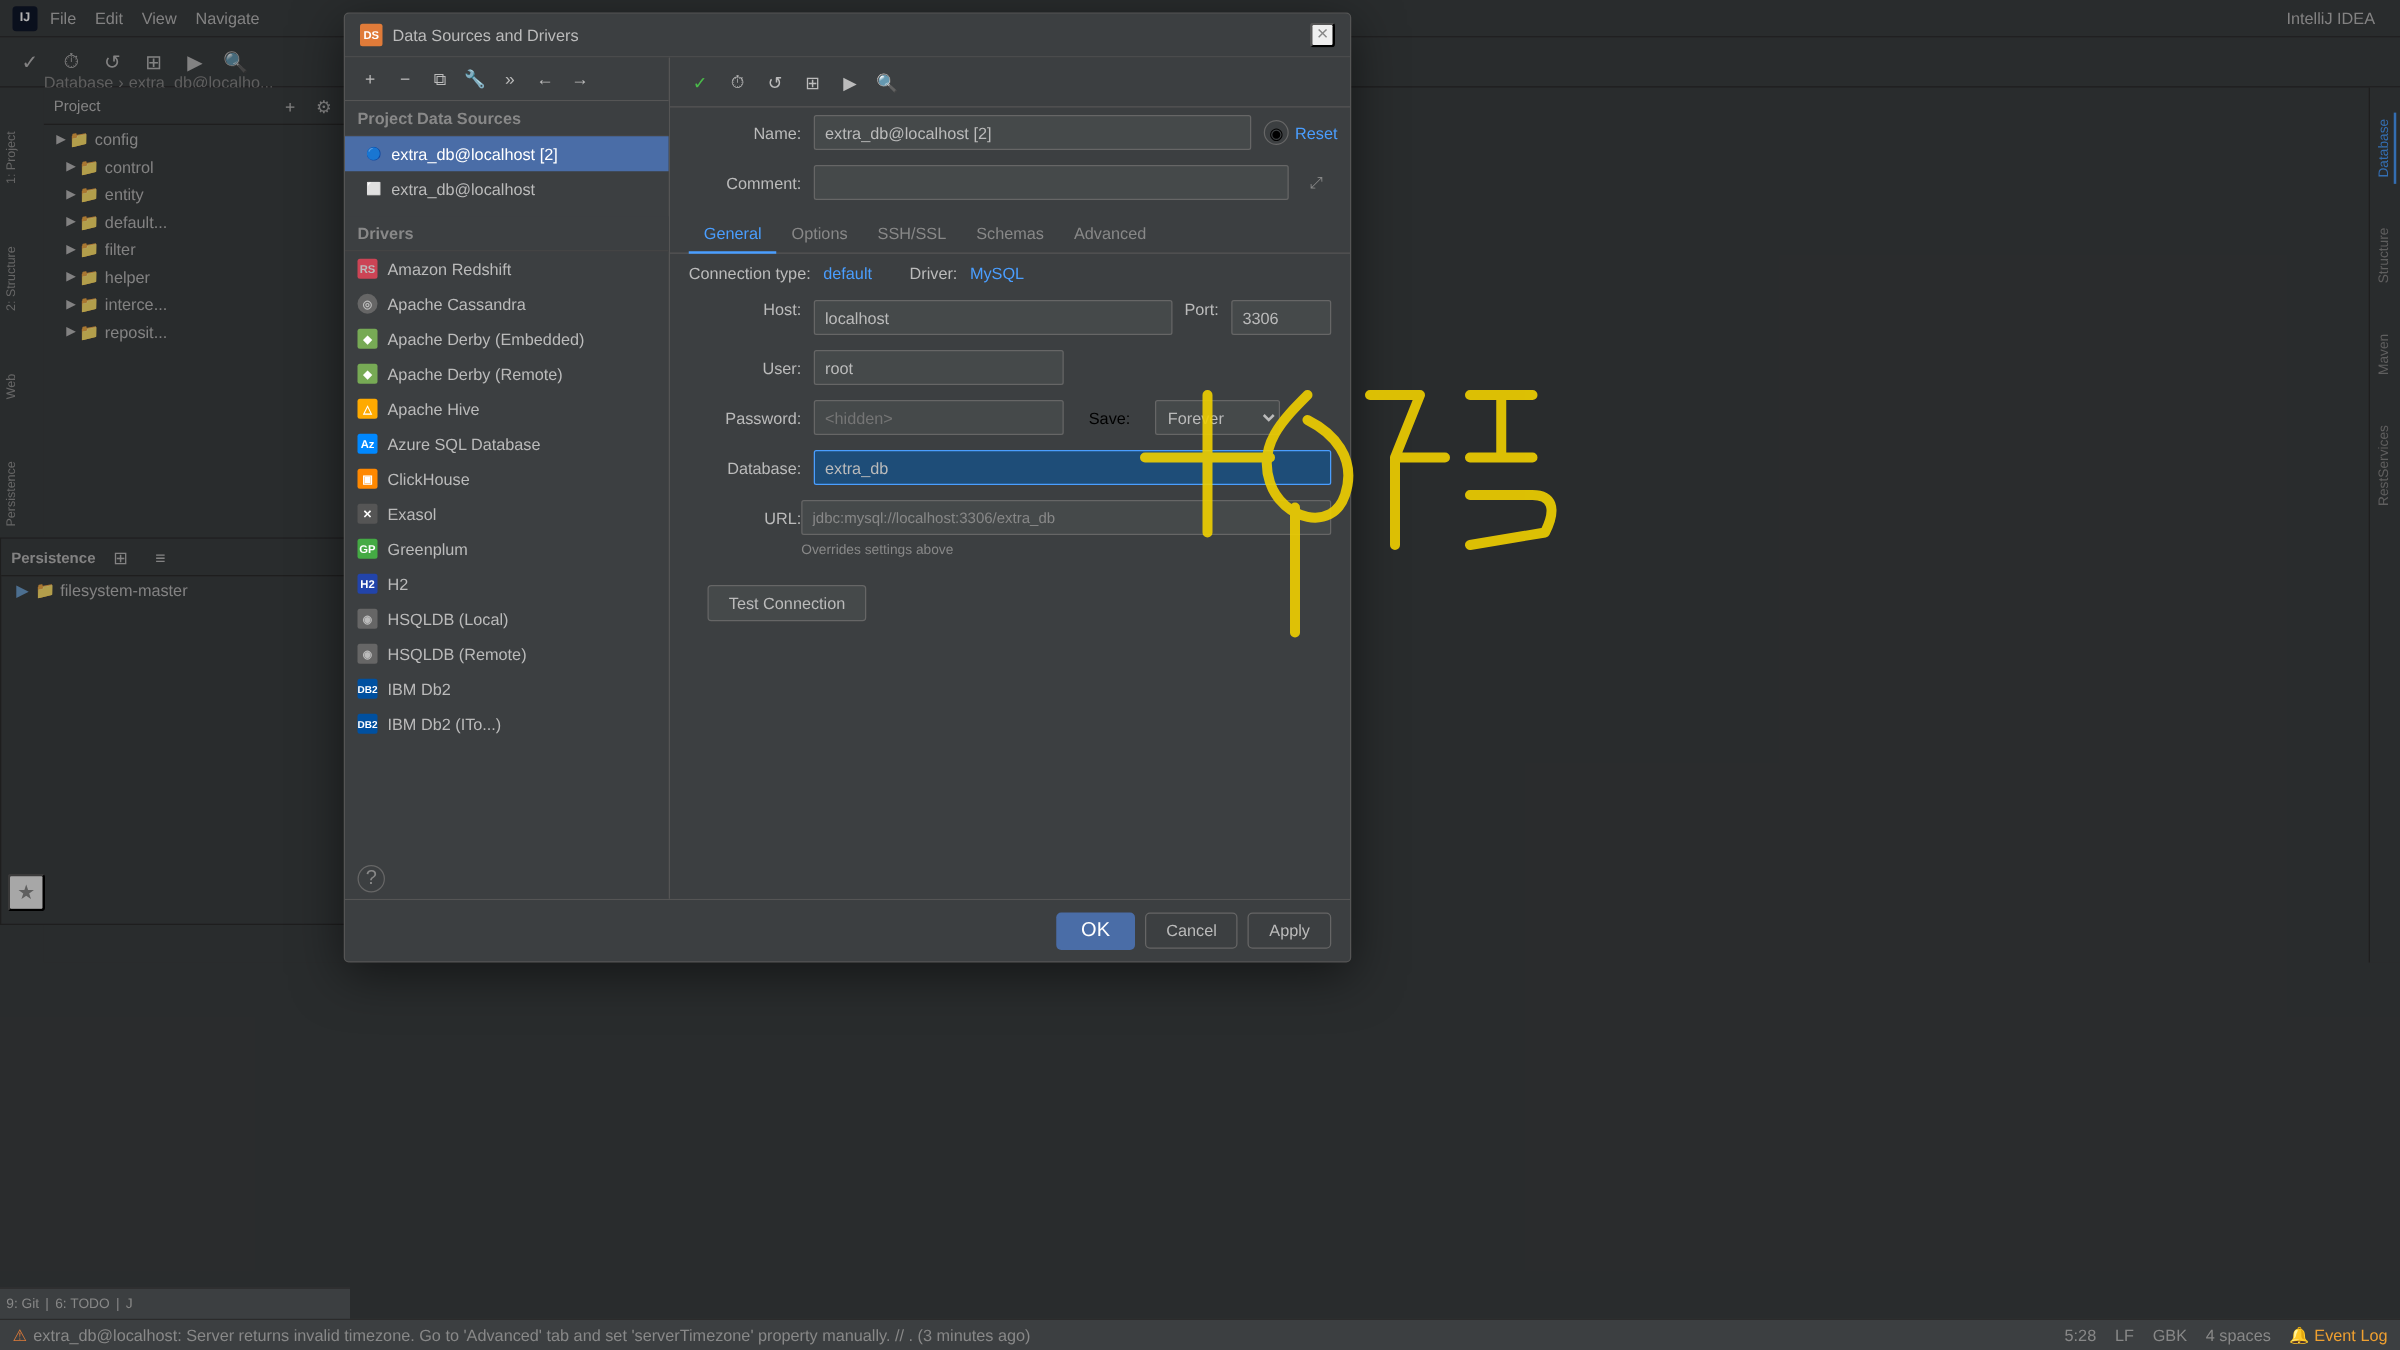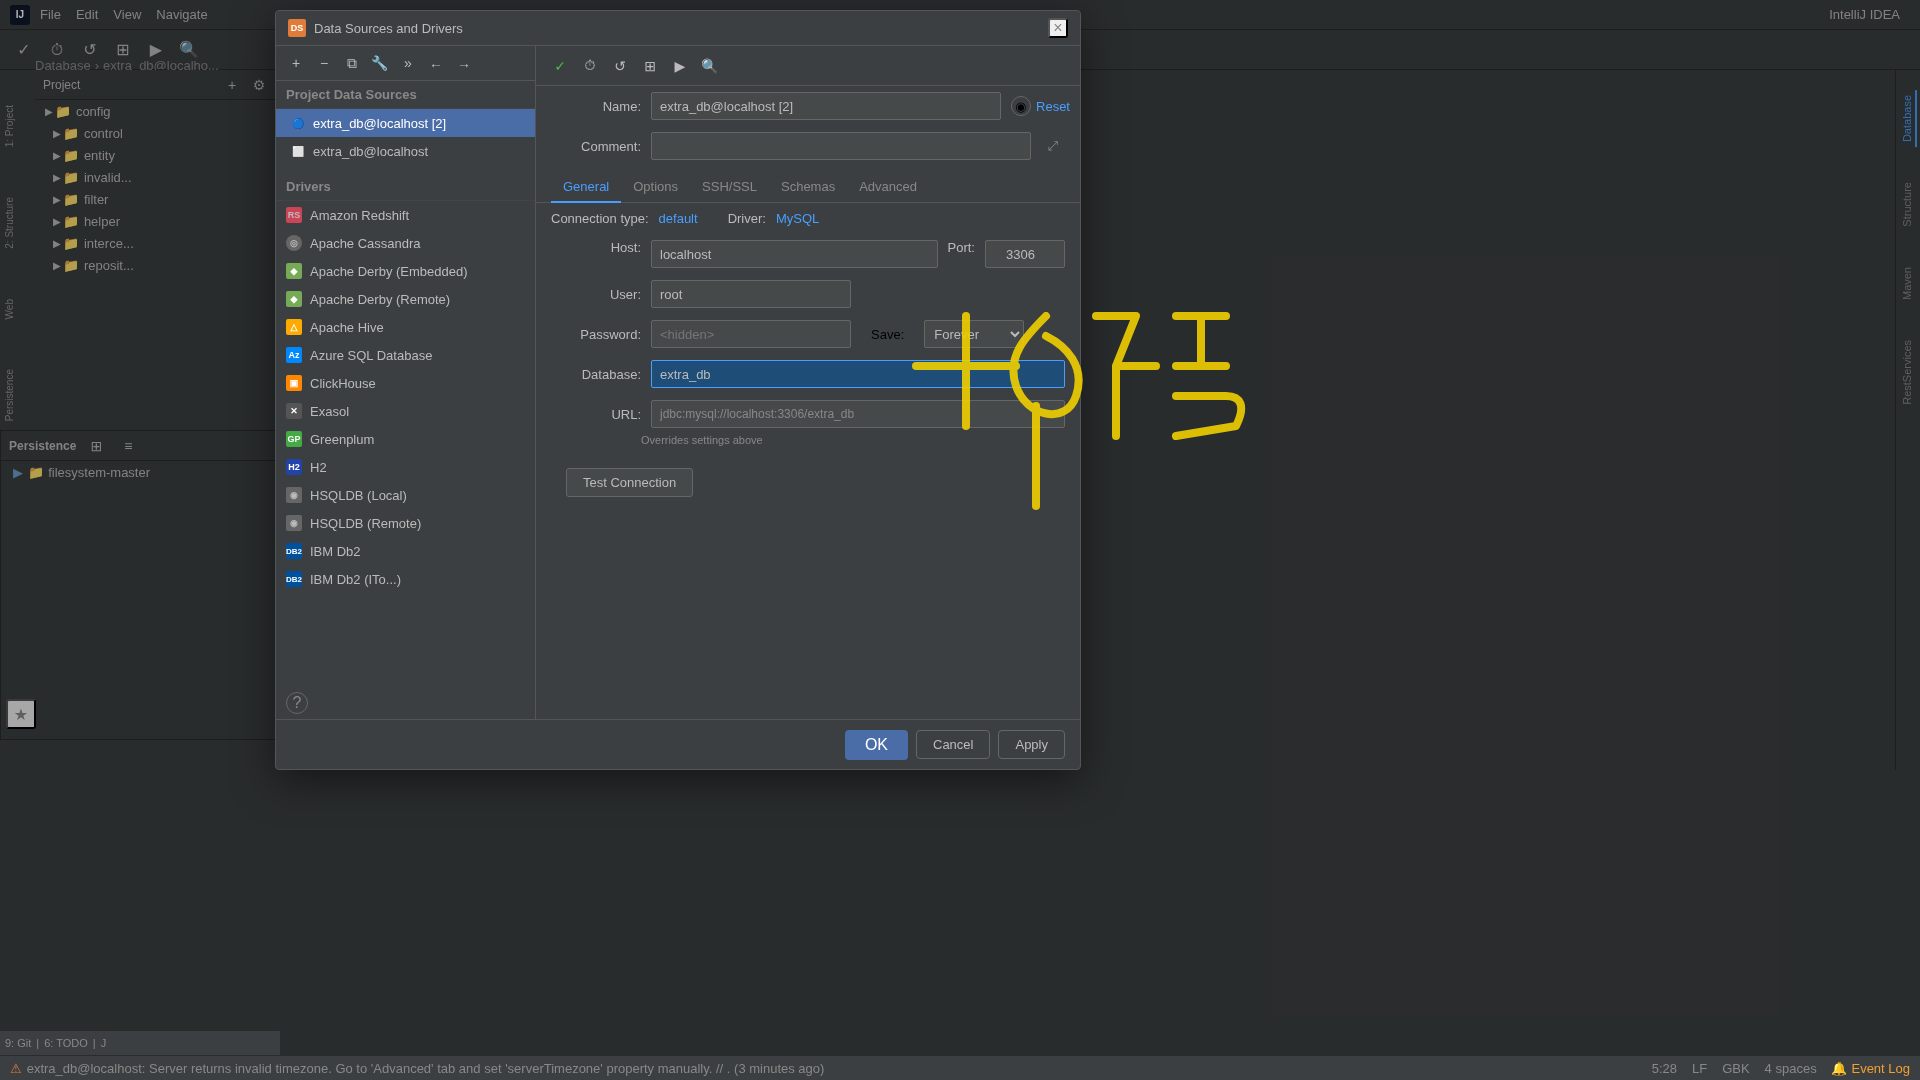--- a/index.html
+++ b/index.html
@@ -158,34 +158,34 @@
     }
     .tab.active { color: #4a9eff; border-bottom: 2px solid #4a9eff; }
     .connection-type-row {
       display: flex; align-items: center; padding: 8px 15px; gap: 10px; color: #bbbbbb;
     }
     .link-blue { color: #4a9eff; cursor: pointer; }
 
     .host-port-row { display: flex; padding: 6px 15px; gap: 10px; }
     .host-input { flex: 1; height: 28px; background: #45494a; border: 1px solid #666; color: #bbbbbb; padding: 0 8px; border-radius: 2px; font-size: 13px; }
     .port-label { color: #bbbbbb; }
-    .port-input { width: 80px; height: 28px; background: #45494a; border: 1px solid #666; color: #bbbbbb; padding: 0 20px; border-radius: 2px; font-size: 13px; }
+    .port-input { width: 80px; height: 28px; background: #45494a; border: 1px solid #666; color: #bbbbbb; padding: 0 8px; border-radius: 2px; font-size: 13px; }
 
     .save-select {
       background: #45494a; border: 1px solid #666; color: #bbbbbb; padding: 2px 5px;
       border-radius: 2px; height: 28px; font-size: 13px; cursor: pointer;
     }
     .save-row { display: flex; align-items: center; gap: 20px; }
 
     .db-input {
       flex: 1; height: 28px; background: #1e4d78; border: 1px solid #4a9eff;
       color: #bbbbbb; padding: 0 8px; border-radius: 2px; font-size: 13px; outline: none;
     }
 
-    .url-row { display: flex; align-items: center; padding: 6px 15px; gap: 10px; }
+    .url-row { display: flex; align-items: center; padding: 6px 15px; }
     .url-input { flex: 1; height: 28px; background: #45494a; border: 1px solid #666; color: #888; padding: 0 8px; border-radius: 2px; font-size: 12px; }
     .url-hint { color: #888; font-size: 11px; padding-left: 105px; }
 
     .test-btn {
       margin: 10px 15px; padding: 6px 16px; background: #45494a;
       border: 1px solid #666; color: #bbbbbb; cursor: pointer; border-radius: 3px;
       font-size: 13px; display: inline-flex; align-items: center;
     }
 
     
@@ -267,21 +267,21 @@
       <span>control</span>
   </div>
   <div class="tree-item">
     <span class="arrow" style="margin-left:8px">▶</span>
       <span class="folder-icon">📁</span>
       <span>entity</span>
   </div>
   <div class="tree-item">
     <span class="arrow" style="margin-left:8px">▶</span>
       <span class="folder-icon">📁</span>
-      <span>invalid...</span>
+      <span>default...</span>
   </div>
   <div class="tree-item">
     <span class="arrow" style="margin-left:8px">▶</span>
       <span class="folder-icon">📁</span>
       <span>filter</span>
   </div>
   <div class="tree-item">
     <span class="arrow" style="margin-left:8px">▶</span>
       <span class="folder-icon">📁</span>
       <span>helper</span>

